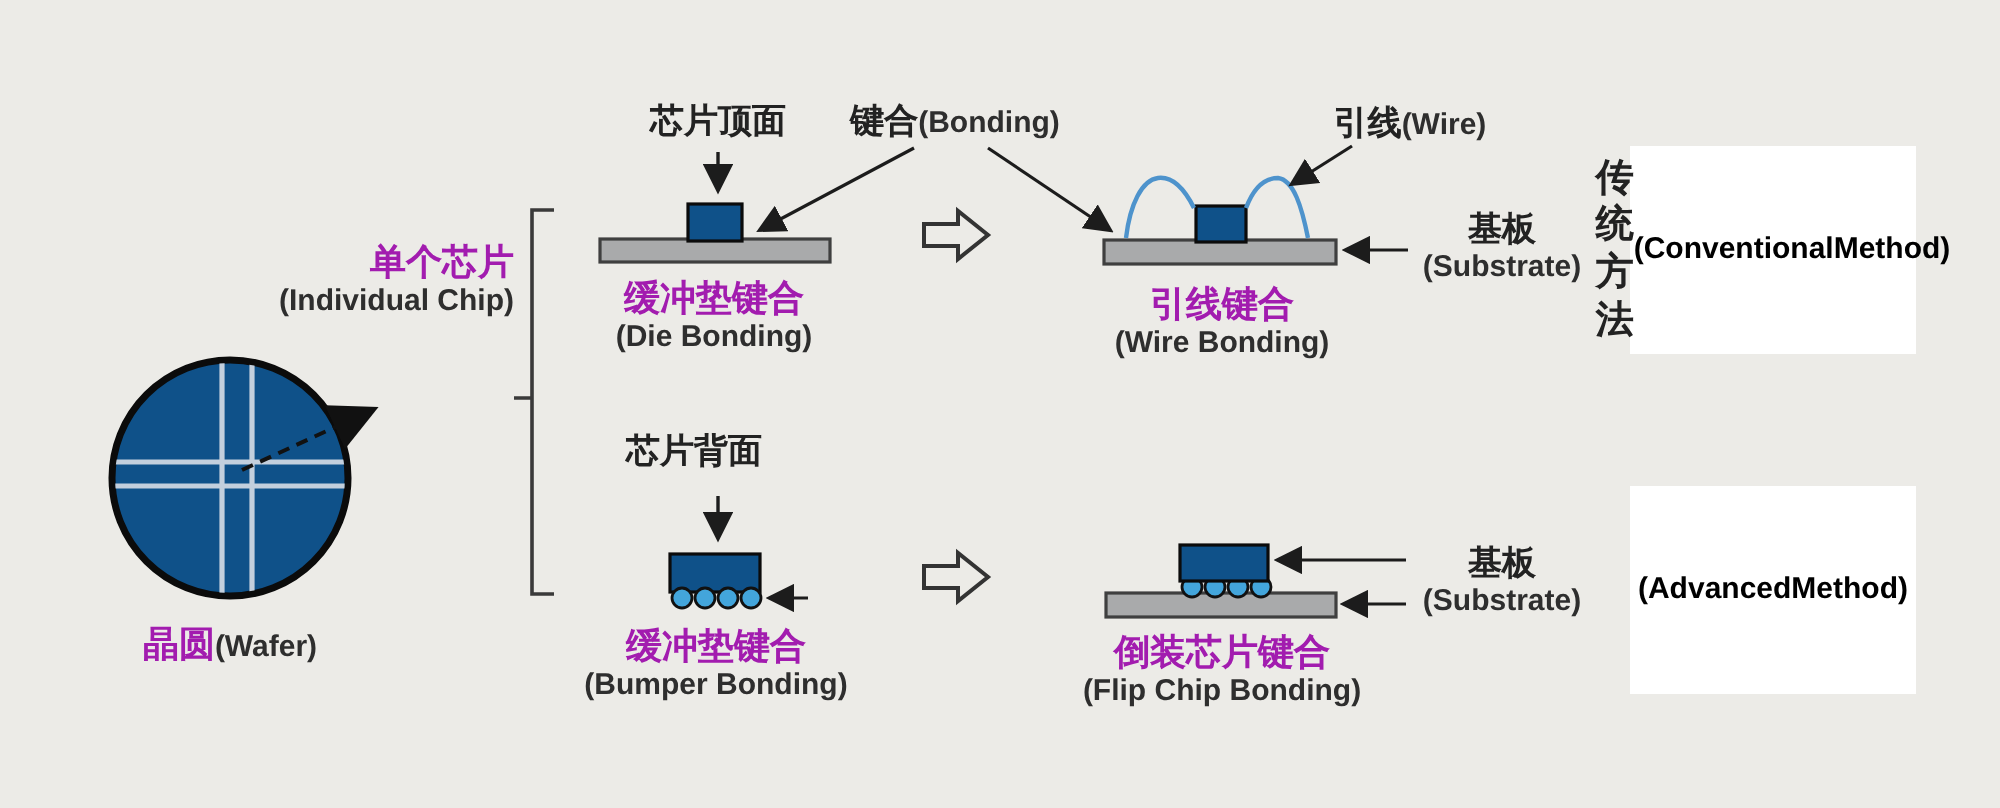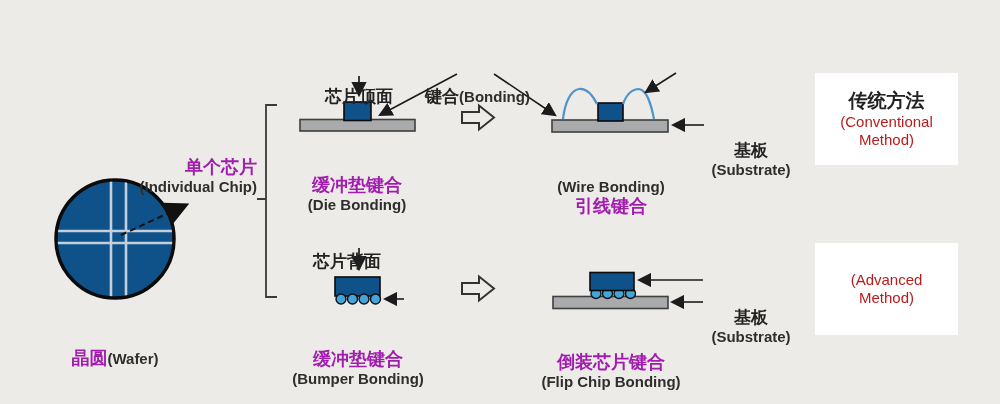--- a/index.html
+++ b/index.html
@@ -9,38 +9,37 @@
     width:1000px;height:404px;
     background:#ecebe7;
     overflow:hidden;
   }
   .shapes{position:absolute;left:0;top:0;}
   .lbl{
     position:absolute;
     color:#2a2a2a;
     line-height:1.18;
     white-space:nowrap;
-    margin-top:36px;
   }
   .center{text-align:center;}
   .right{text-align:right;}
   .zh{font-weight:700;font-size:17px;color:#222;}
   .zh-lg{font-weight:700;font-size:18px;color:#a21caf;}
   .en{font-weight:700;font-size:15px;color:#2e2e2e;}
   .stack .line{white-space:nowrap;}
   .method-box{
     position:absolute;
-    width:143px;height:92px;
+    width:143px;height:104px;
     background:#ffffff;
-    display:flex;flex-direction:column;
+    display:flex;flex-direction:row;
     align-items:center;justify-content:center;
     text-align:center;
   }
   .method-box .t-zh{font-weight:700;font-size:19px;color:#222;line-height:1.25;}
-  .method-box .t-en{font-weight:400;font-size:15px;color:#b91c1c;line-height:1.2;}
+  .method-box .t-en{font-weight:700;font-size:15px;color:#000000;line-height:1.2;}
 </style>
 </head>
 <body>
 
 <div class="canvas">
 
   <svg class="shapes" width="1000" height="404" viewBox="0 0 1000 404">
     <defs>
       <marker id="ah" viewBox="0 0 10 10" refX="8.5" refY="5" markerWidth="9" markerHeight="9" orient="auto">
         <path d="M0,0 L10,5 L0,10 Z" fill="#1c1c1c"></path>
@@ -127,29 +126,32 @@
 
   <div class="lbl center" style="left:420px;top:51px;width:115px;">
     <span class="zh">键合</span><span class="en">(Bonding)</span>
   </div>
 
   <div class="lbl center stack" style="left:297px;top:139px;width:120px;">
     <div class="line zh-lg">缓冲垫键合</div>
     <div class="line en">(Die Bonding)</div>
   </div>
 
+  <div class="lbl center" style="left:650px;top:52px;width:110px;">
+    <span class="zh">引线</span><span class="en">(Wire)</span>
+  </div>
 
   <div class="lbl center stack" style="left:691px;top:105px;width:120px;">
     <div class="line zh">基板</div>
     <div class="line en">(Substrate)</div>
   </div>
 
   <div class="lbl center stack" style="left:551px;top:142px;width:120px;">
+    <div class="line zh-lg">引线键合</div>
     <div class="line en">(Wire Bonding)</div>
-    <div class="line zh-lg">引线键合</div>
   </div>
 
   <div class="method-box" style="left:815px;top:73px;">
     <div class="t-zh">传统方法</div>
     <div class="t-en">(Conventional</div>
     <div class="t-en">Method)</div>
   </div>
 
   <div class="lbl center zh" style="left:287px;top:216px;width:120px;">芯片背面</div>
 

